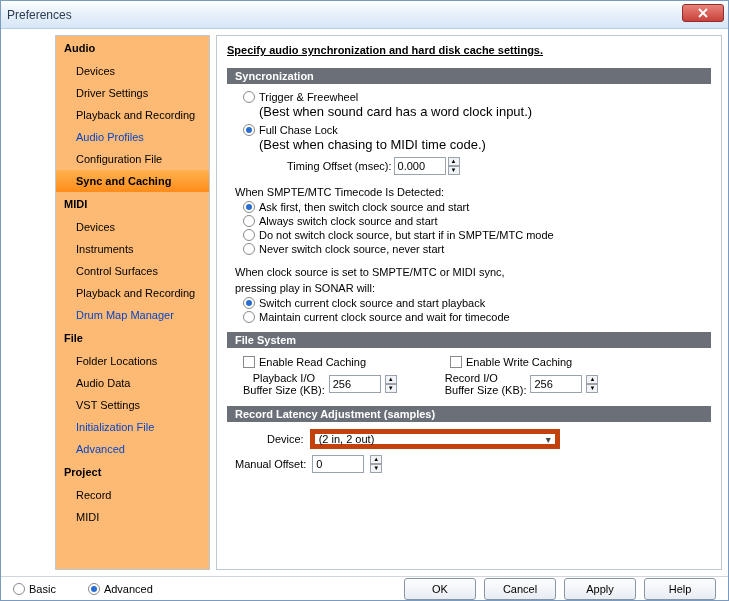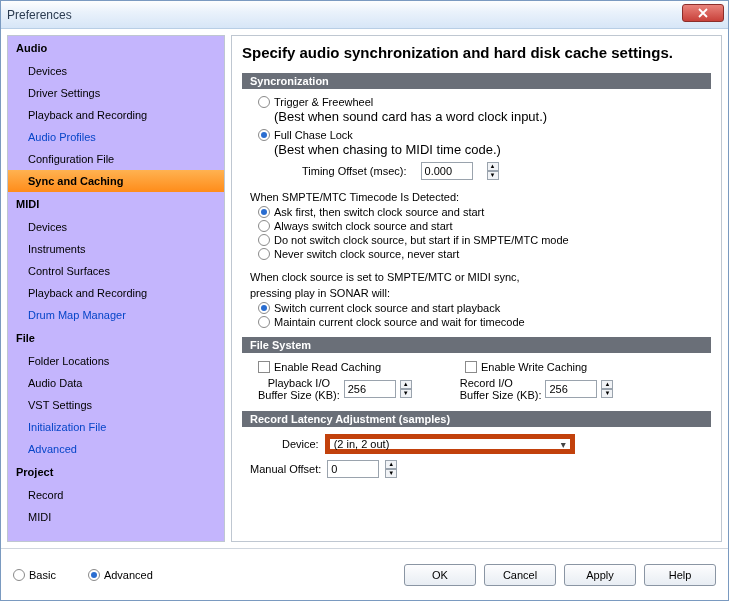--- a/index.html
+++ b/index.html
@@ -3,40 +3,40 @@
 <meta charset="utf-8">
 <style>
 * { box-sizing: border-box; margin: 0; padding: 0; }
 body { font-family: "Segoe UI", Tahoma, sans-serif; font-size: 11px; background: #fff; }
 .window { width: 729px; height: 601px; border: 1px solid #7a9ac0; background: #fff; display: flex; flex-direction: column; box-shadow: 0 4px 20px rgba(0,0,0,0.3); }
 .titlebar { height: 28px; background: linear-gradient(#fdfefe,#eaf2fb 40%,#d7e6f7); display: flex; align-items: center; padding: 0 6px; border-bottom: 1px solid #b8cee5; position: relative; }
 .titlebar-text { font-size: 12px; color: #2b3b50; }
 .titlebar-close { position: absolute; right: 4px; top: 3px; width: 42px; height: 18px; background: linear-gradient(#e9837b,#c8413a); border: 1px solid #8c2e2a; border-radius: 3px; display: flex; align-items: center; justify-content: center; }
 .titlebar-close svg { width: 10px; height: 10px; }
 .content { flex: 1; display: flex; padding: 6px; gap: 6px; overflow: hidden; }
-.sidebar { width: 218px; border: 1px solid #bfc7d1; background: #c4b5fd; overflow-y: auto; overflow-x: hidden; }
+.sidebar { width: 155px; border: 1px solid #bfc7d1; background: #fdba74; overflow-y: auto; overflow-x: hidden; margin-left: 48px; }
 .cat { font-weight: bold; padding: 6px 8px; font-size: 11px; }
 .item { padding: 5px 8px 5px 20px; font-size: 11px; cursor: default; color: #000; }
 .item.link { color: #0645c8; }
 .item.selected { background: linear-gradient(#ffb251,#ff8c1a); color: #000; font-weight: bold; }
 .main { flex: 1; border: 1px solid #bfc7d1; background: #fff; padding: 8px 10px; overflow-y: auto; }
-.main-header { font-weight: bold; font-size: 15px; margin-bottom: 12px; }
+.main-header { font-weight: bold; font-size: 11px; margin-bottom: 12px; text-decoration: underline; }
 .section-hdr { background: #6a6f78; color: #fff; font-weight: bold; padding: 2px 8px; font-size: 11px; margin-bottom: 6px; }
 .row { display: flex; align-items: center; padding: 1px 0 1px 16px; font-size: 11px; gap: 4px; }
 .hint { padding: 0 0 4px 32px; font-size: 13px; color: #000; }
 .radio { width: 12px; height: 12px; border: 1px solid #8a8a8a; border-radius: 50%; background: #fff; display: inline-flex; align-items: center; justify-content: center; flex-shrink:0; }
 .radio.checked::after { content:''; width:6px; height:6px; background:#2a6dd0; border-radius:50%; }
 .checkbox { width: 12px; height: 12px; border: 1px solid #8a8a8a; background: #fff; display:inline-block; flex-shrink:0; }
 .numbox { width: 52px; height: 18px; border: 1px solid #9aa3ad; padding: 0 3px; font-size:11px; background:#fff; }
 .spinner { width:12px; height:18px; display:flex; flex-direction:column; }
 .spinner div { flex:1; border:1px solid #9aa3ad; background:#f1f3f6; font-size:6px; text-align:center; line-height:7px; }
 .plain { padding: 2px 0 2px 8px; font-size: 11px; }
 .fs-row { display:flex; gap:24px; padding:2px 0 2px 16px; align-items:center; }
 .fs-col { display:flex; align-items:center; gap:4px; }
-.footer { height: 52px; border-top: 1px solid #d0d6de; display:flex; align-items:center; padding: 0 12px; gap:8px; }
+.footer { height: 24px; border-top: 1px solid #d0d6de; display:flex; align-items:center; padding: 0 12px; gap:8px; }
 .footer .spacer { flex:1; }
 .footer .mode { display:flex; align-items:center; gap:4px; font-size:11px; margin-right: 24px; }
 .btn { width: 72px; height: 22px; border:1px solid #8a95a3; background: linear-gradient(#fdfdfe,#e8edf3); font-size:11px; border-radius:3px; text-align:center; line-height:20px; cursor:default; }
 .dropdown { height: 20px; border:5px solid #c2410c; background:#fff; display:flex; align-items:center; padding:0 4px; font-size:11px; position:relative; }
 .dropdown::after { content:'▾'; position:absolute; right:4px; font-size:10px; color:#444; }
 label { font-size: 11px; }
 </style>
 </head>
 <body>
 
@@ -83,21 +83,21 @@
       <div class="row">
           <span class="radio"></span>
           <span>Trigger &amp; Freewheel</span>
         </div>
       <div class="hint">(Best when sound card has a word clock input.)</div>
       <div class="row">
           <span class="radio checked"></span>
           <span>Full Chase Lock</span>
         </div>
       <div class="hint">(Best when chasing to MIDI time code.)</div>
-      <div class="row" style="padding-left:60px; gap:14px;">
+      <div class="row" style="padding-left:60px; gap:2px;">
         <label>Timing Offset (msec):</label>
         <input class="numbox" value="0.000" style="">
         <div class="spinner">
             <div>▲</div>
             <div>▼</div>
           </div>
       </div>
 
       <div class="plain" style="margin-top:8px;">When SMPTE/MTC Timecode Is Detected:</div>
       <div id="smpte-opts">

